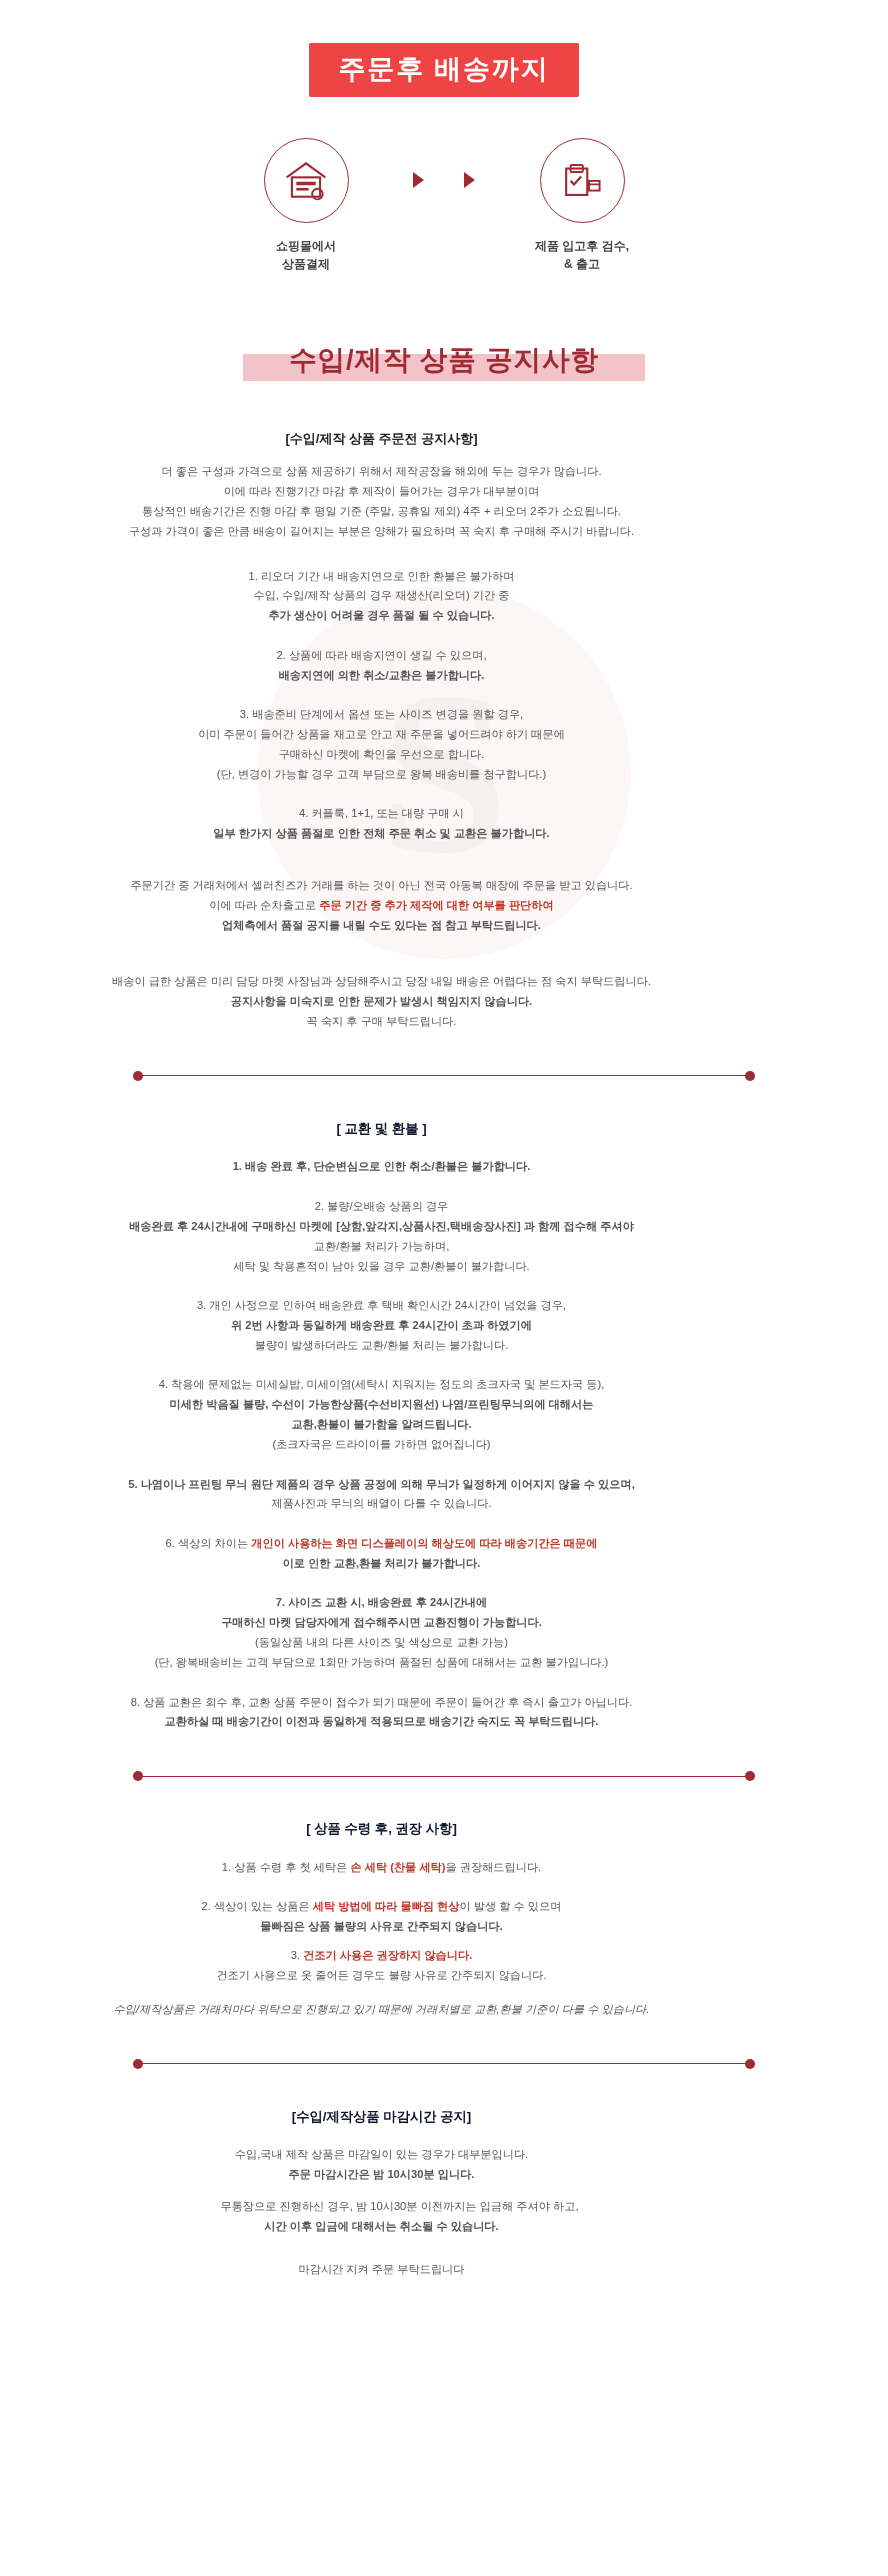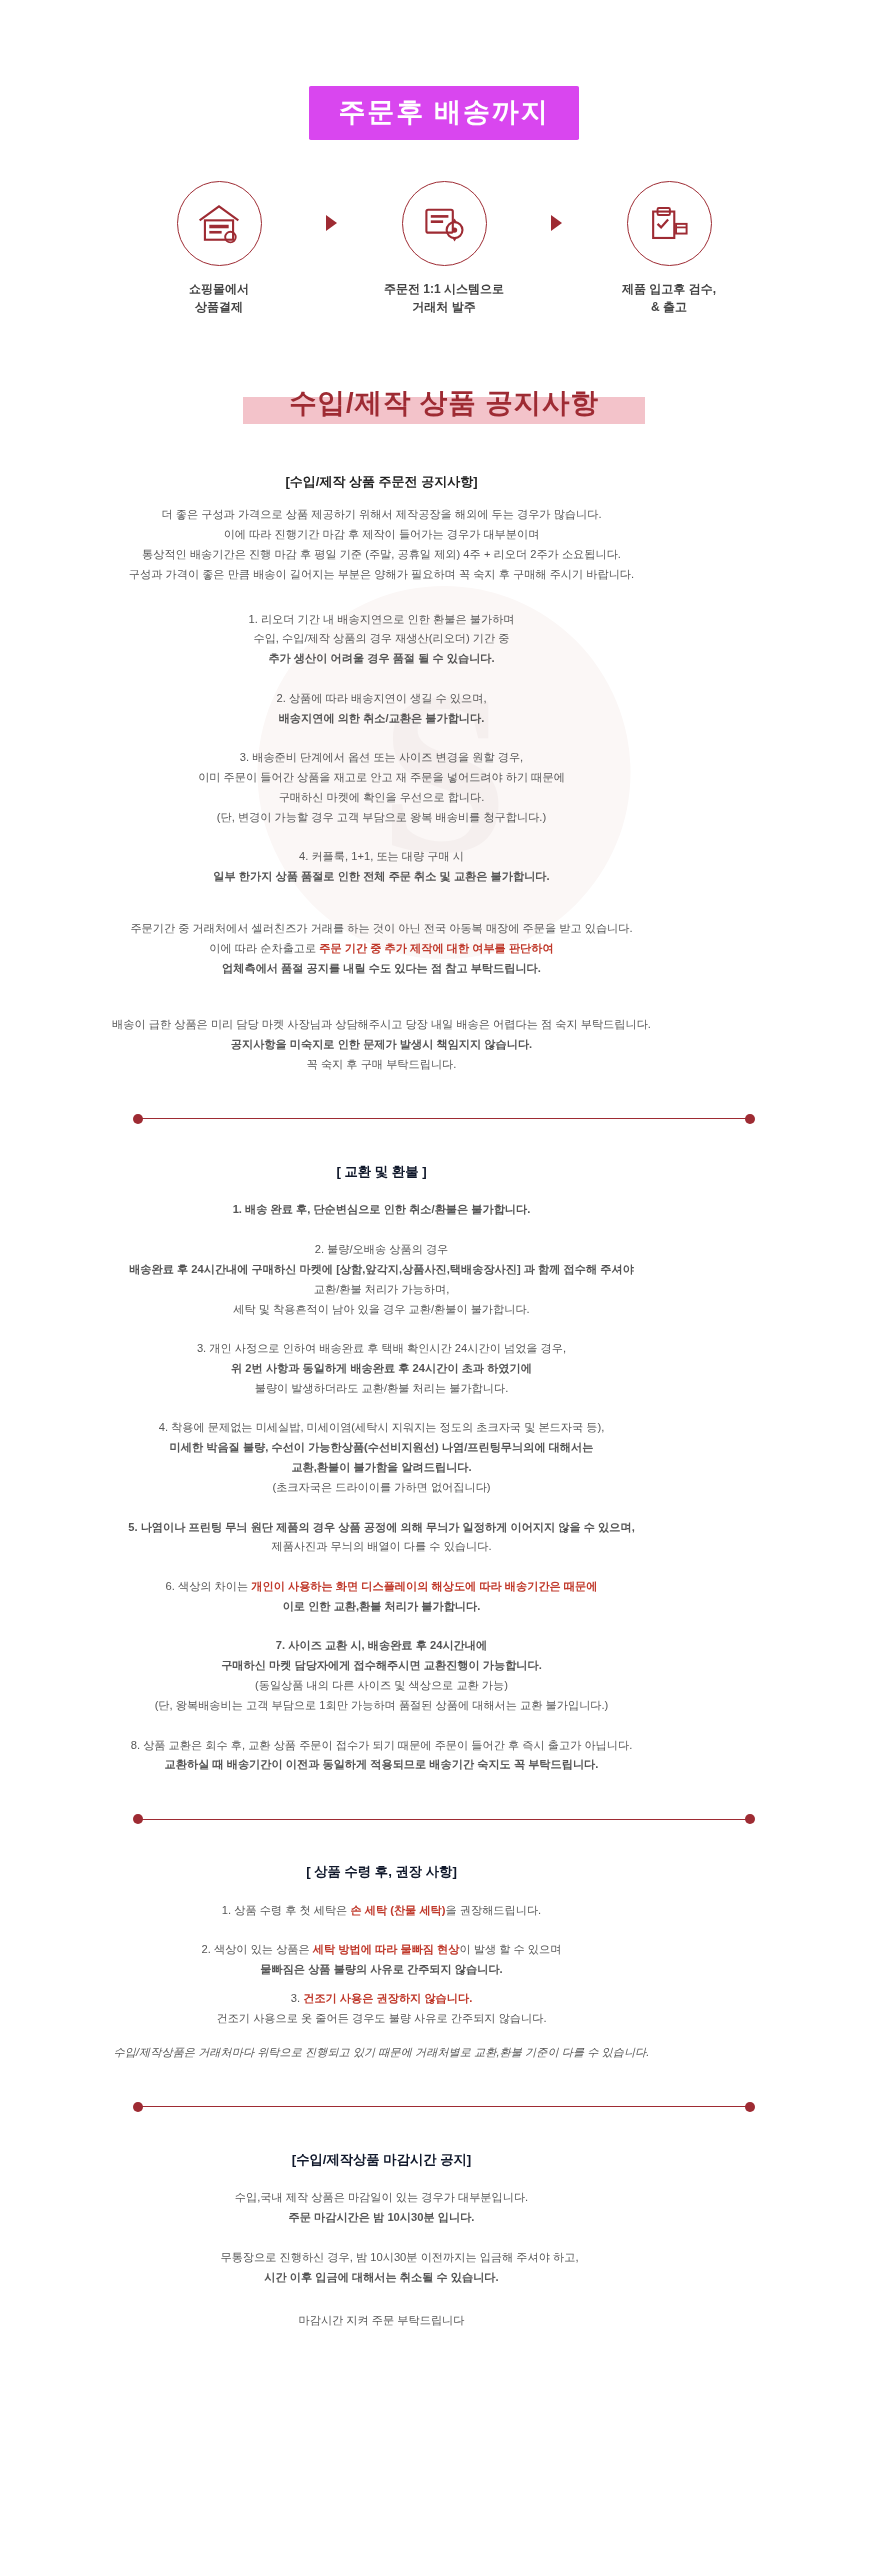--- a/index.html
+++ b/index.html
@@ -21,28 +21,27 @@
     padding-top: 27px;
   }
 
   
   .banner-wrap {
     text-align: center;
     margin-top: 16px;
   }
   .banner {
     display: inline-block;
-    background: #d946ef;
+    background: #ef4444;
     color: #ffffff;
     font-size: 27px;
     font-weight: bold;
     letter-spacing: 1.8px;
     padding: 8px 30px 9.8px 30px;
     border-radius: 1.8px;
-    margin-top: 43px;
   }
 
   
   .process {
     margin-top: 41px;
     display: flex;
     justify-content: center;
     align-items: flex-start;
     gap: 12px;
   }
@@ -209,37 +208,20 @@
       <div class="proc-label">
         <span>쇼핑몰에서</span><br>
         <span>상품결제</span>
       </div>
     </div>
 
     <div class="arrow">
         <span></span>
       </div>
 
-    <div class="proc-step">
-      <div class="circle">
-        <svg width="50" height="44" viewBox="0 0 56 50" aria-hidden="true">
-          <rect x="8" y="10" width="30" height="26" rx="2" fill="none" stroke="#9e2b33" stroke-width="2.4"></rect>
-          <rect x="13" y="16" width="20" height="3" fill="#9e2b33"></rect>
-          <rect x="13" y="22" width="14" height="3" fill="#9e2b33"></rect>
-          <circle cx="40" cy="33" r="9" fill="none" stroke="#9e2b33" stroke-width="2.4"></circle>
-          <circle cx="40" cy="33" r="3" fill="#9e2b33"></circle>
-          <path d="M40 20 l2.5 4 h-5 z" fill="#9e2b33"></path>
-          <path d="M40 46 l2.5 -4 h-5 z" fill="#9e2b33"></path>
-        </svg>
-      </div>
-      <div class="proc-label">
-        <span>주문전 1:1 시스템으로</span><br>
-        <span>거래처 발주</span>
-      </div>
-    </div>
 
     <div class="arrow">
         <span></span>
       </div>
 
     <div class="proc-step">
       <div class="circle">
         <svg width="50" height="44" viewBox="0 0 56 50" aria-hidden="true">
           <rect x="10" y="12" width="24" height="30" fill="none" stroke="#9e2b33" stroke-width="2.4"></rect>
           <rect x="15" y="8" width="14" height="8" rx="1.5" fill="none" stroke="#9e2b33" stroke-width="2.2"></rect>
@@ -394,21 +376,21 @@
     <div class="dot l"></div>
     <div class="ln"></div>
     <div class="dot r"></div>
   </div>
 
   <div class="content">
     <div class="sec-title">[수입/제작상품 마감시간 공지]</div>
     <p class="line">수입,국내 제작 상품은 마감일이 있는 경우가 대부분입니다.</p>
     <p class="line red"><span>주문 마감시간은 밤 </span><span>10시30분</span><span> 입니다.</span></p>
 
-    <p class="line gap" style="margin-top:20px;padding-left:36px;">무통장으로 진행하신 경우, 밤 10시30분 이전까지는 입금해 주셔야 하고,</p>
+    <p class="line gap" style="margin-top:12px;padding-left:36px;">무통장으로 진행하신 경우, 밤 10시30분 이전까지는 입금해 주셔야 하고,</p>
     <p class="line red">시간 이후 입금에 대해서는 취소될 수 있습니다.</p>
 
     <p class="line" style="margin-top:23px;">마감시간 지켜 주문 부탁드립니다</p>
   </div>
 
   <div class="footer-space"></div>
 </div>
 
 
 </body></html>

